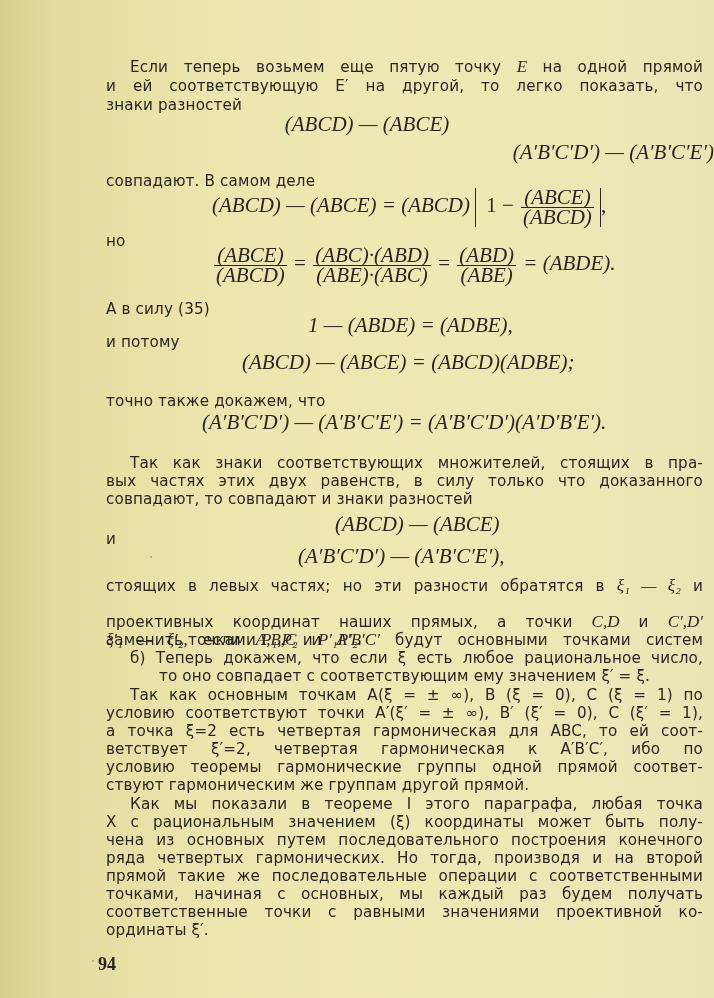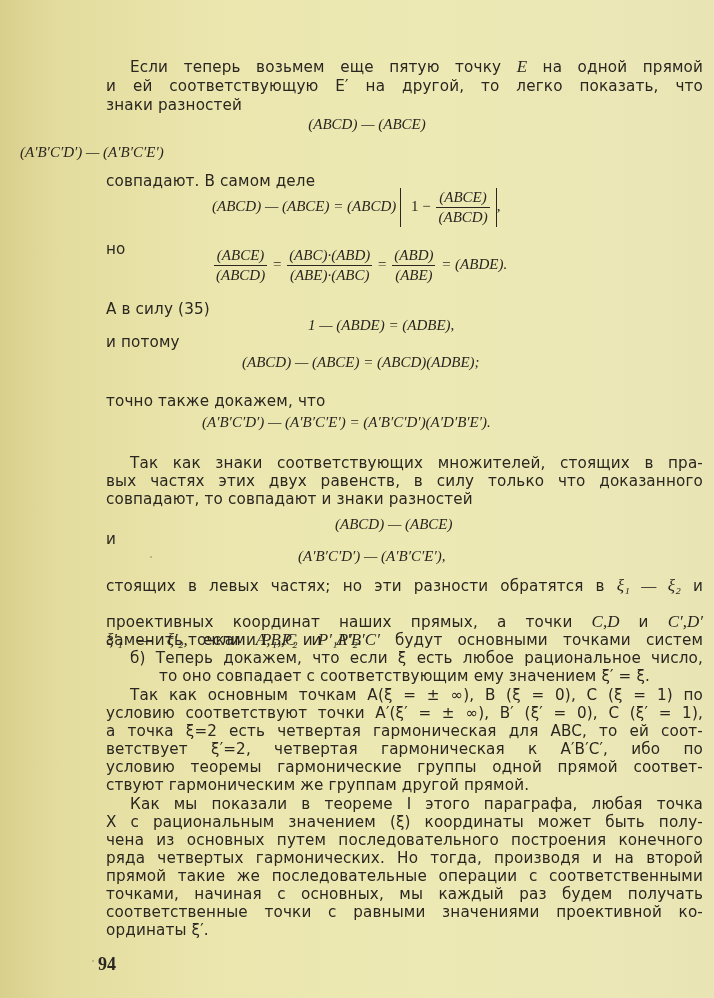--- a/index.html
+++ b/index.html
@@ -12,21 +12,21 @@
   .page { position:absolute; left:0; top:0; width:714px; height:998px; }
   .ln {
     position:absolute; left:106px; width:597px;
     font-size:15.2px; line-height:18px; white-space:nowrap;
     letter-spacing:0.15px;
   }
   .just { text-align:justify; text-align-last:justify; white-space:normal; }
   .ind { left:130px; width:573px; }
   .math {
     position:absolute; font-family:"Liberation Serif", serif; font-style:italic;
-    font-size:15px; line-height:20px; white-space:nowrap; color:#2a2620;
+    font-size:21px; line-height:20px; white-space:nowrap; color:#2a2620;
   }
   .up { font-style:normal; }
   .frac { display:inline-block; vertical-align:middle; text-align:center; margin:0 2px; }
   .frac span { display:block; padding:0 2px; line-height:19px; }
   .frac .num { border-bottom:1.3px solid #2a2620; }
   .bracket { display:inline-block; vertical-align:middle; border-left:1.5px solid #2a2620; border-right:1.5px solid #2a2620; padding:0 4px 0 10px; }
   .i { font-family:"Liberation Serif", serif; font-style:italic; font-size:17px; letter-spacing:0; }
   .pagenum { position:absolute; left:98px; top:954px; font-family:"Liberation Serif", serif; font-weight:bold; font-size:18px; }
   .speck { position:absolute; width:2px; height:2px; border-radius:50%; background:#8a8060; opacity:.6; }
 </style>
@@ -37,36 +37,36 @@
 
   <div class="ln ind just" style="top:58px;">
     <span>Если теперь возьмем еще пятую точку</span>
     <span class="i">E</span>
     <span>на одной прямой</span>
   </div>
   <div class="ln just" style="top:77px;">и ей соответствующую E′ на другой, то легко показать, что</div>
   <div class="ln" style="top:96px;">знаки разностей</div>
 
   <div class="math" style="left:0;width:714px;text-align:center;top:114px;padding-left:20px;box-sizing:border-box;">(ABCD) — (ABCE)</div>
-  <div class="math" style="left:0;width:714px;text-align:left;top:142px;padding-left:20px;box-sizing:border-box;">(A′B′C′D′) — (A′B′C′E′)</div>
+  <div class="math" style="left:0;width:714px;text-align:right;top:142px;padding-left:20px;box-sizing:border-box;">(A′B′C′D′) — (A′B′C′E′)</div>
 
   <div class="ln" style="top:172px;">совпадают. В самом деле</div>
 
   <div class="math" style="left:212px;top:188px;">
     <span>(ABCD) — (ABCE) = (ABCD)</span>
     <span class="bracket">
       <span class="up">1 −</span>
       <span class="frac">
         <span class="num">(ABCE)</span>
         <span>(ABCD)</span>
       </span>
     </span><span class="up">,</span>
   </div>
 
-  <div class="ln" style="top:232px;margin-top:8px;">но</div>
+  <div class="ln" style="top:232px;">но</div>
 
   <div class="math" style="left:212px;top:246px;">
     <span class="frac">
       <span class="num">(ABCE)</span>
       <span>(ABCD)</span>
     </span>
     <span class="up">=</span>
     <span class="frac">
       <span class="num">(ABC)·(ABD)</span>
       <span>(ABE)·(ABC)</span>

